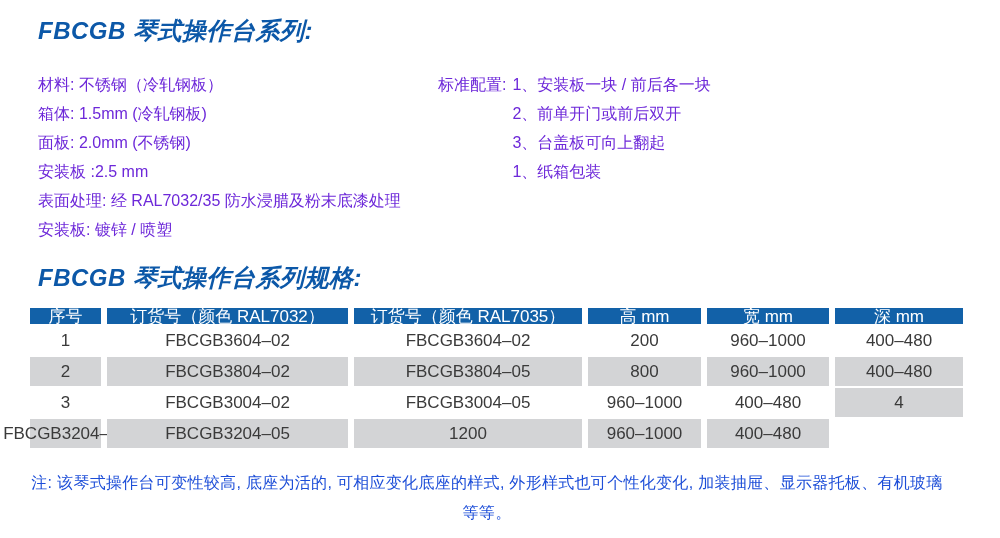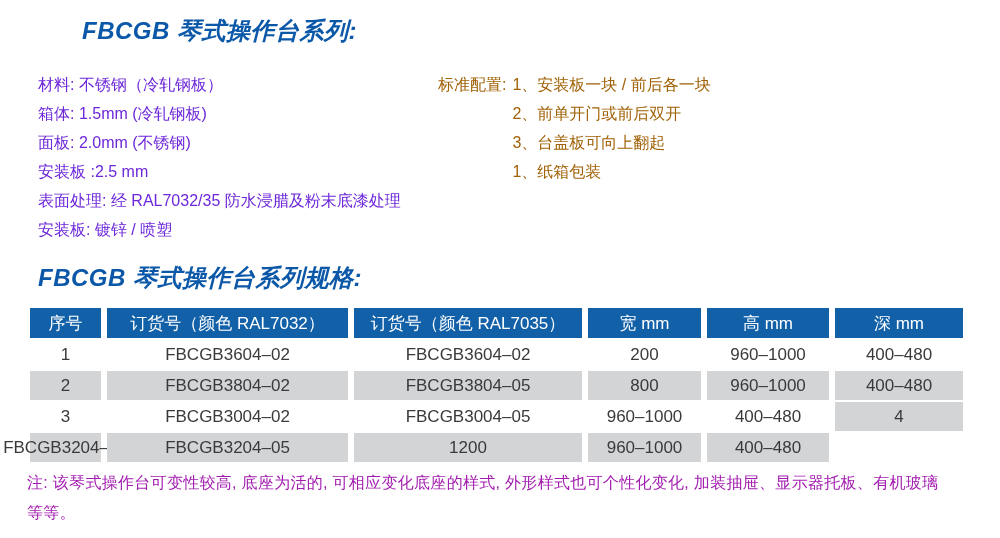--- a/index.html
+++ b/index.html
@@ -20,56 +20,56 @@
   .section-title {
     position: absolute;
     left: 38px;
     font-size: 24px;
     font-weight: bold;
     font-style: italic;
     color: #0c58a8;
     letter-spacing: 0.5px;
     white-space: nowrap;
   }
-  .title-1 { top: 15px; margin-left: 44px; }
+  .title-1 { top: 15px; }
   .title-2 { top: 262px; }
 
   .specs-left {
     position: absolute;
     left: 38px;
     top: 70px;
     font-size: 16px;
     color: #6d28d9;
     line-height: 29px;
     white-space: nowrap;
   }
   .specs-right {
     position: absolute;
     left: 438px;
     top: 70px;
     display: flex;
     align-items: flex-start;
     font-size: 16px;
-    color: #a16207;
+    color: #6d28d9;
     line-height: 29px;
     white-space: nowrap;
   }
   .cfg-label { margin-right: 6px; }
 
   .spec-table {
     position: absolute;
     left: 30px;
     top: 308px;
     display: grid;
     grid-template-columns: 71px 241px 228px 113px 122px 128px;
     column-gap: 6px;
     row-gap: 2px;
   }
   .spec-table .th {
-    height: 30px;
+    height: 16px;
     background: #1261a8;
     color: #ffffff;
     font-size: 17px;
     display: flex;
     align-items: center;
     justify-content: center;
     white-space: nowrap;
   }
   .spec-table .td {
     height: 29px;
@@ -85,21 +85,22 @@
   }
 
   .footer-note {
     position: absolute;
     left: 27px;
     top: 468px;
     width: 920px;
     font-size: 16px;
     letter-spacing: 0.3px;
     line-height: 30px;
-    color: #a21caf;
+    color: #1d4ed8;
+    text-align: center;
   }
 </style>
 </head>
 <body>
 
 <div class="page">
 
   <div class="section-title title-1">FBCGB 琴式操作台系列:</div>
 
   <div class="specs-left">
@@ -120,22 +121,22 @@
       <div>1、纸箱包装</div>
     </div>
   </div>
 
   <div class="section-title title-2">FBCGB 琴式操作台系列规格:</div>
 
   <div class="spec-table">
     <div class="th">序号</div>
     <div class="th">订货号（颜色 RAL7032）</div>
     <div class="th">订货号（颜色 RAL7035）</div>
+    <div class="th">高 mm</div>
     <div class="th">宽 mm</div>
-    <div class="th">高 mm</div>
     <div class="th">深 mm</div>
 
     <div class="td">1</div>
     <div class="td">FBCGB3604–02</div>
     <div class="td">FBCGB3604–02</div>
     <div class="td">200</div>
     <div class="td">960–1000</div>
     <div class="td">400–480</div>
 
     <div class="td g">2</div>

